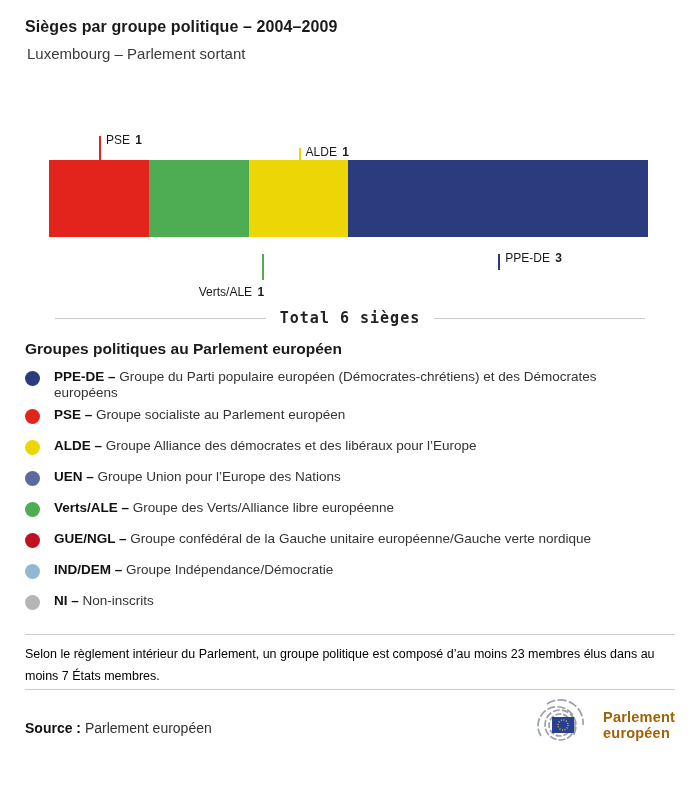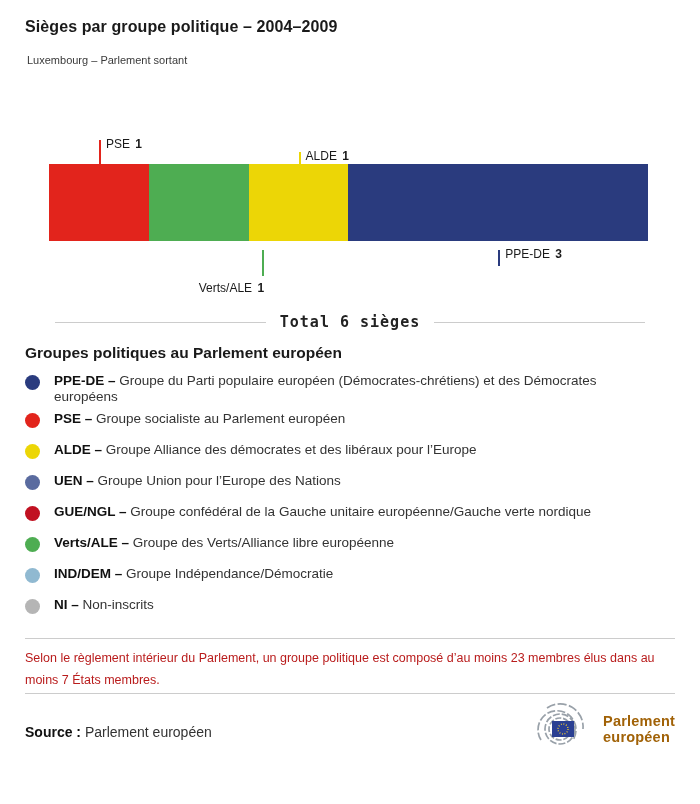--- a/index.html
+++ b/index.html
@@ -3,30 +3,30 @@
 <meta charset="utf-8">
 <style>
   html,body{margin:0;padding:0;}
   body{
     width:700px;height:804px;box-sizing:border-box;
     padding:18px 25px 0 25px;background:#ffffff;
     font-family:"Liberation Sans",sans-serif;color:#1a1a1a;
     overflow:hidden;
   }
   .title{font-size:16px;font-weight:bold;letter-spacing:.1px;}
-  .subtitle{font-size:11px;color:#3a3a3a;margin-top:18px;margin-left:2px;}
+  .subtitle{font-size:15px;color:#3a3a3a;margin-top:9px;margin-left:2px;}
 
   
   .chart{position:relative;height:135px;margin:70px 0 0 24px;width:599px;}
   .bar{position:absolute;top:28px;left:0;width:100%;height:77px;display:flex;}
   .segment{height:100%;}
   .callout{position:absolute;display:flex;gap:5px;font-size:12px;white-space:nowrap;}
   .callout .tick{width:2px;flex-shrink:0;}
   .callout.top{bottom:107px;}
-  .callout.bottom{top:114px;}
+  .callout.bottom{top:122px;}
   .callout.align-start{align-items:flex-start;}
   .callout.align-end{align-items:flex-end;flex-direction:column;}
   .callout.align-start .lbl{margin-top:-3px;}
   .callout.align-end .lbl{margin-bottom:-2px;}
   .callout b{margin-left:2px;}
 
   
   .total-row{display:flex;align-items:center;gap:14px;margin:42px 30px 0 30px;}
   .total-row .line{flex:1;height:1px;background:#cccccc;}
   .total-text{font-family:"DejaVu Sans Mono",monospace;font-weight:bold;font-size:15px;letter-spacing:1px;color:#222;}
@@ -35,21 +35,21 @@
   .legend-heading{font-size:15.5px;font-weight:bold;margin-top:12px;line-height:20px;}
   .legend{margin-top:10px;}
   .legend-item{display:flex;margin-bottom:14px;}
   .legend-item:first-child{margin-bottom:6px;}
   .dot{width:15px;height:15px;border-radius:50%;margin:2px 14px 0 0;flex-shrink:0;}
   .legend-text{font-size:13.5px;line-height:16px;color:#333;max-width:585px;}
   .legend-text b{color:#111;}
 
   
   .footnote-block{border-top:1px solid #cccccc;border-bottom:1px solid #cccccc;margin-top:24px;padding:8px 0 2px 0;}
-  .footnote{font-size:12.5px;line-height:22px;color:#b91c1c;max-width:655px;}
+  .footnote{font-size:12.5px;line-height:22px;color:#000000;max-width:655px;}
 
   
   .bottom-row{display:flex;justify-content:space-between;align-items:center;margin-top:8px;}
   .source{font-size:14px;color:#333;padding-top:6px;}
   .source b{color:#111;}
   .logo{display:flex;align-items:center;gap:8px;}
   .logo-text{font-size:14.5px;font-weight:bold;color:#a16207;line-height:16px;letter-spacing:.2px;}
 </style>
 </head>
 <body>
@@ -100,26 +100,26 @@
     </div>
     <div class="legend-item">
       <span class="dot" style="background: rgb(236, 214, 6);"></span>
       <div class="legend-text"><b>ALDE – </b>Groupe Alliance des démocrates et des libéraux pour l’Europe</div>
     </div>
     <div class="legend-item">
       <span class="dot" style="background: rgb(90, 107, 159);"></span>
       <div class="legend-text"><b>UEN – </b>Groupe Union pour l’Europe des Nations</div>
     </div>
     <div class="legend-item">
+      <span class="dot" style="background: rgb(78, 173, 82);"></span>
+      <div class="legend-text"><b>Verts/ALE – </b>Groupe des Verts/Alliance libre européenne</div>
+    </div>
+    <div class="legend-item">
       <span class="dot" style="background: rgb(193, 17, 33);"></span>
       <div class="legend-text"><b>GUE/NGL – </b>Groupe confédéral de la Gauche unitaire européenne/Gauche verte nordique</div>
-    </div>
-    <div class="legend-item">
-      <span class="dot" style="background: rgb(78, 173, 82);"></span>
-      <div class="legend-text"><b>Verts/ALE – </b>Groupe des Verts/Alliance libre européenne</div>
     </div>
     <div class="legend-item">
       <span class="dot" style="background: rgb(144, 185, 209);"></span>
       <div class="legend-text"><b>IND/DEM – </b>Groupe Indépendance/Démocratie</div>
     </div>
     <div class="legend-item">
       <span class="dot" style="background: rgb(181, 181, 181);"></span>
       <div class="legend-text"><b>NI – </b>Non-inscrits</div>
     </div>
   </div>

